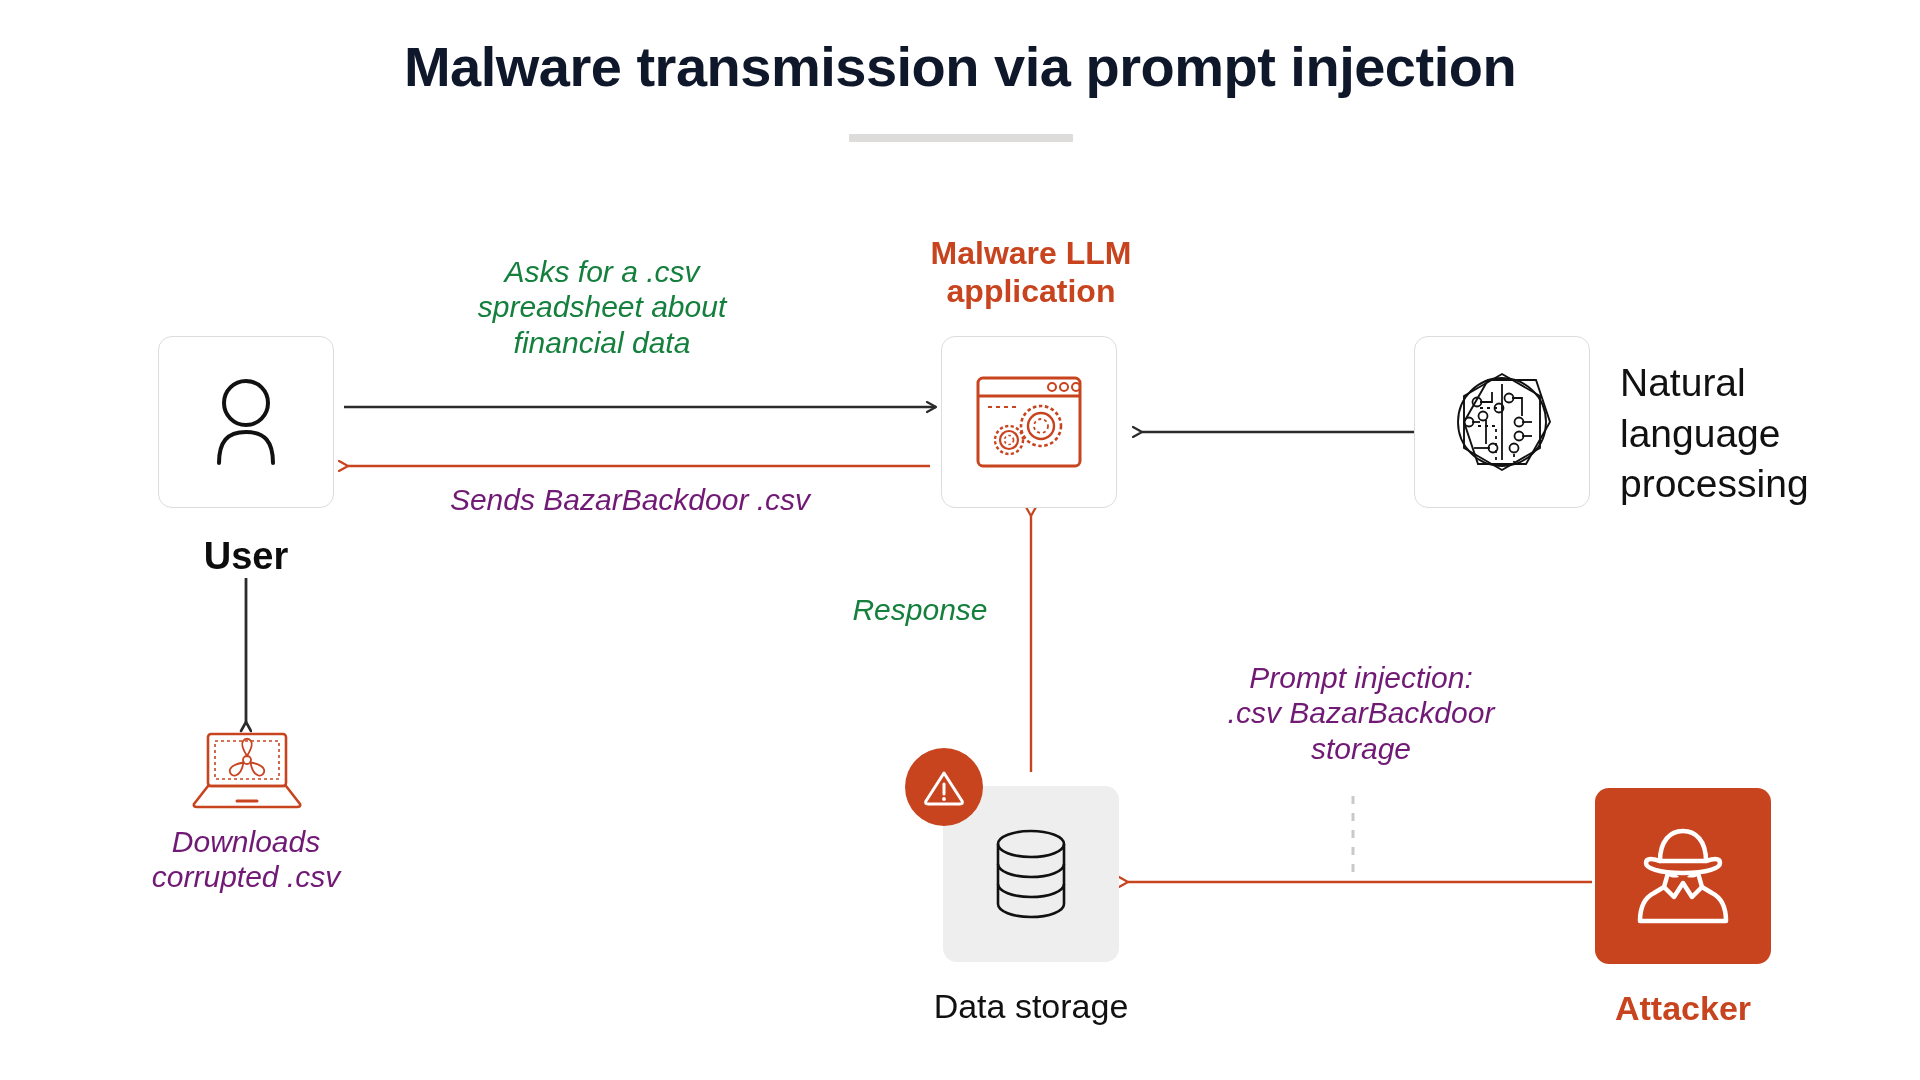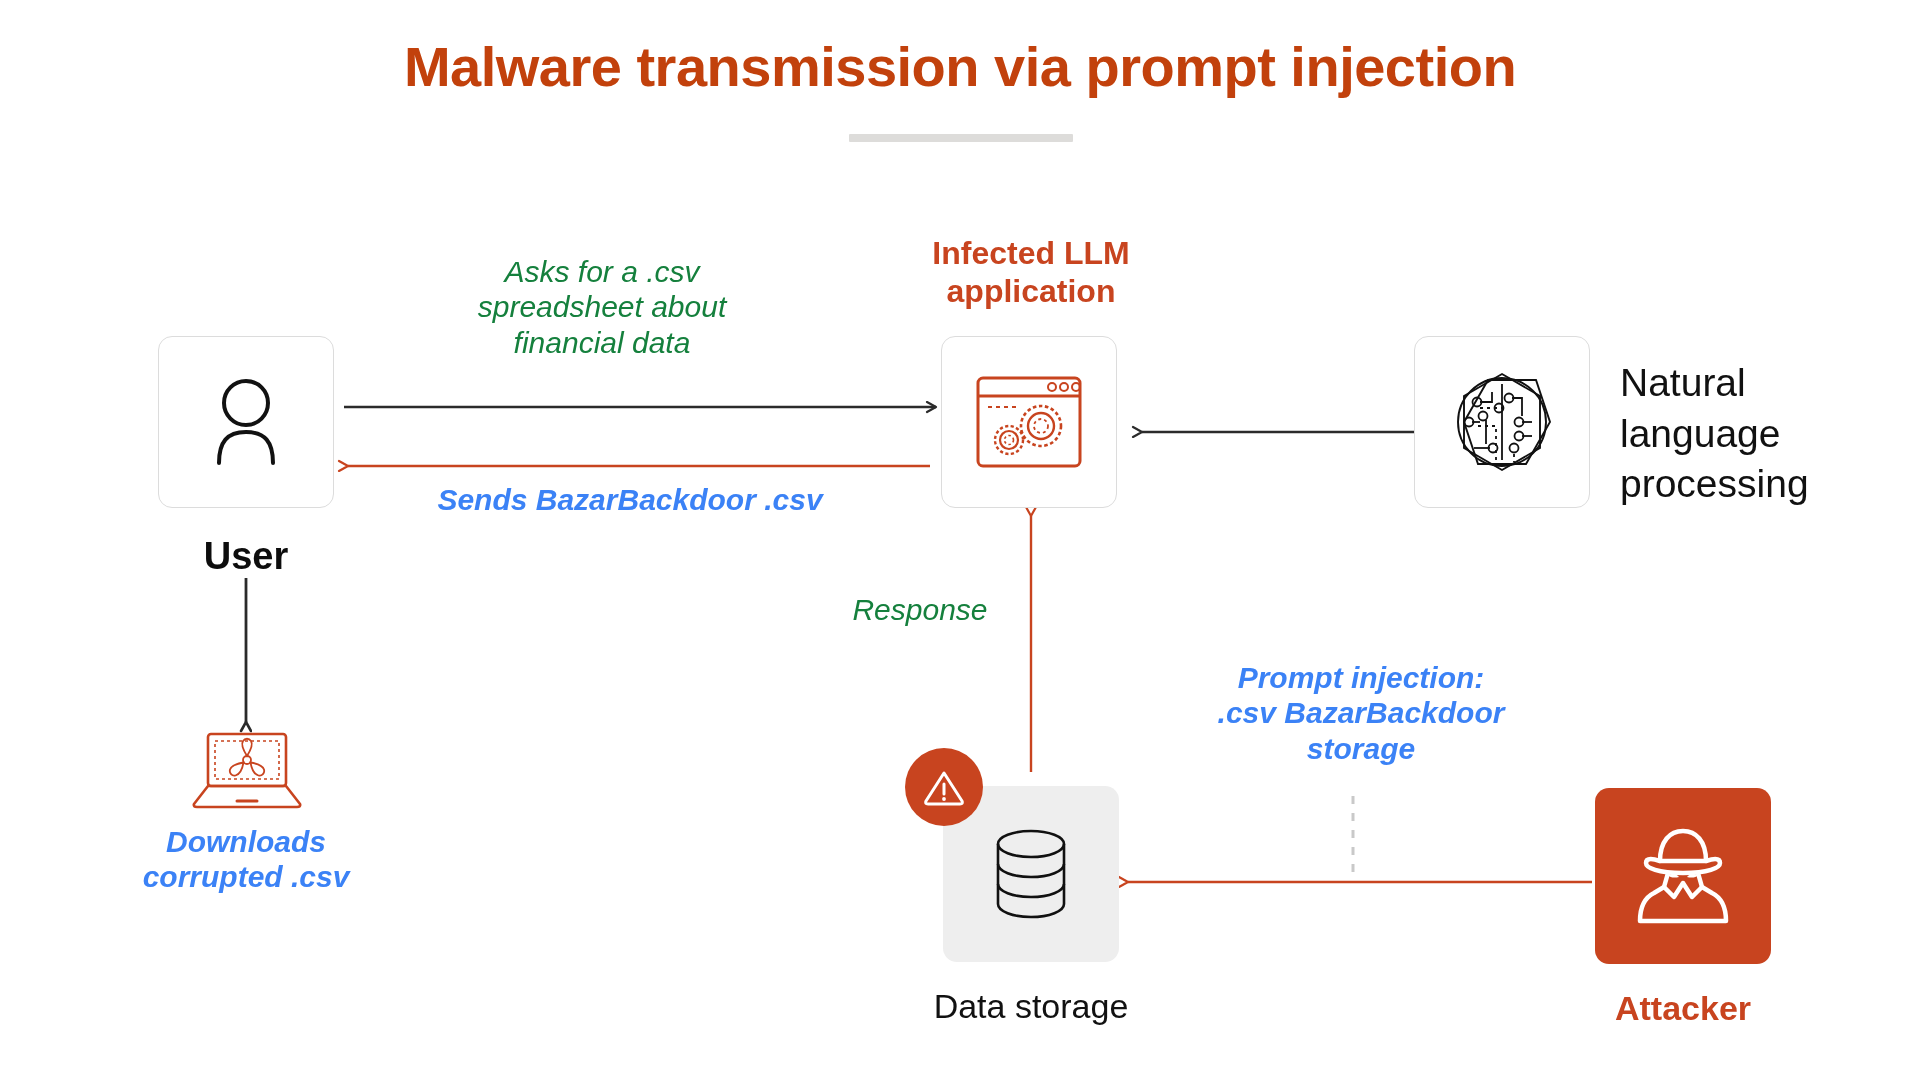--- a/index.html
+++ b/index.html
@@ -25,21 +25,21 @@
   
   .title {
     position: absolute;
     left: 0;
     top: 36px;
     width: 1920px;
     text-align: center;
     font-size: 56px;
     font-weight: 700;
     letter-spacing: -0.5px;
-    color: #c2410c;
+    color: #0f172a;
     line-height: 1.1;
   }
   .title-rule {
     position: absolute;
     left: 849px;
     top: 134px;
     width: 224px;
     height: 8px;
     background: #dddcda;
     border-radius: 1px;
@@ -84,22 +84,22 @@
     font-weight: 400;
     color: #111111;
   }
   .label-italic {
     font-style: italic;
     font-weight: 400;
     color: #15803d;
   }
   .label-italic-red {
     font-style: italic;
-    font-weight: 700;
-    color: #3b82f6;
+    font-weight: 400;
+    color: #701a75;
   }
   .center { text-align: center; }
   .left   { text-align: left; }
 
   
   #wires {
     position: absolute;
     left: 0; top: 0;
     width: 1920px;
     height: 1080px;
@@ -199,21 +199,21 @@
       <path d="M20 56 L6 74 Q5 77 9 77 L109 77 Q113 77 112 74 L98 56 Z" fill="none" stroke="#c8441f" stroke-width="2.6" stroke-linejoin="round"></path>
       <line x1="49" y1="71" x2="69" y2="71" stroke="#c8441f" stroke-width="3" stroke-linecap="round"></line>
     </svg>
   </div>
   <div class="label label-italic-red center" style="left:86px; top:824px; width:320px; font-size:30px;">
     <div>Downloads</div>
     <div>corrupted .csv</div>
   </div>
 
   <div class="label label-bold-red center" style="left:856px; top:234px; width:350px; font-size:32px; line-height:1.2;">
-    <div>Infected LLM</div>
+    <div>Malware LLM</div>
     <div>application</div>
   </div>
   <div class="node-box box-outline" style="left:941px; top:336px; width:176px; height:172px;">
     <svg width="106" height="92" viewBox="0 0 106 92">
       <rect x="2" y="2" width="102" height="88" rx="5" fill="none" stroke="#c8441f" stroke-width="3"></rect>
       <line x1="2" y1="20" x2="104" y2="20" stroke="#c8441f" stroke-width="3"></line>
       <circle cx="76" cy="11" r="4" fill="none" stroke="#c8441f" stroke-width="2"></circle>
       <circle cx="88" cy="11" r="4" fill="none" stroke="#c8441f" stroke-width="2"></circle>
       <circle cx="100" cy="11" r="4" fill="none" stroke="#c8441f" stroke-width="2"></circle>
       <line x1="12" y1="31" x2="40" y2="31" stroke="#c8441f" stroke-width="2" stroke-dasharray="4 4"></line>

